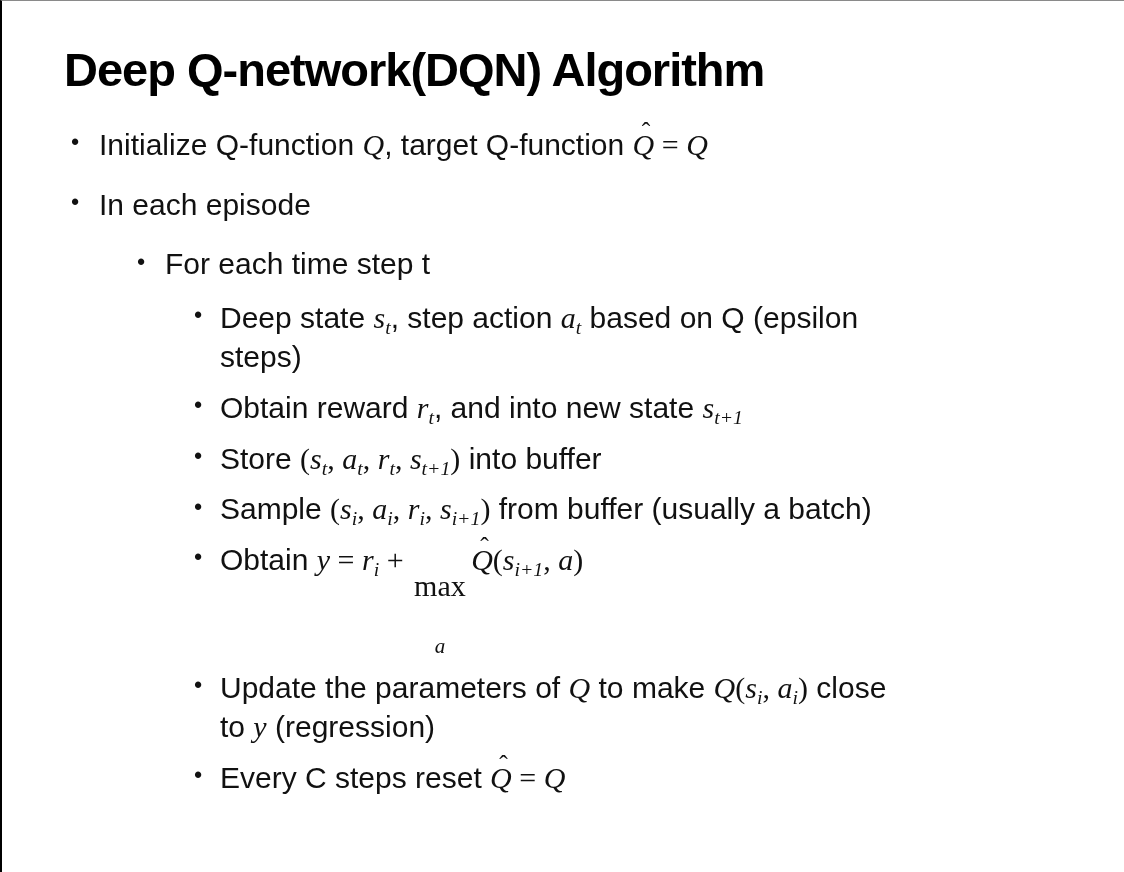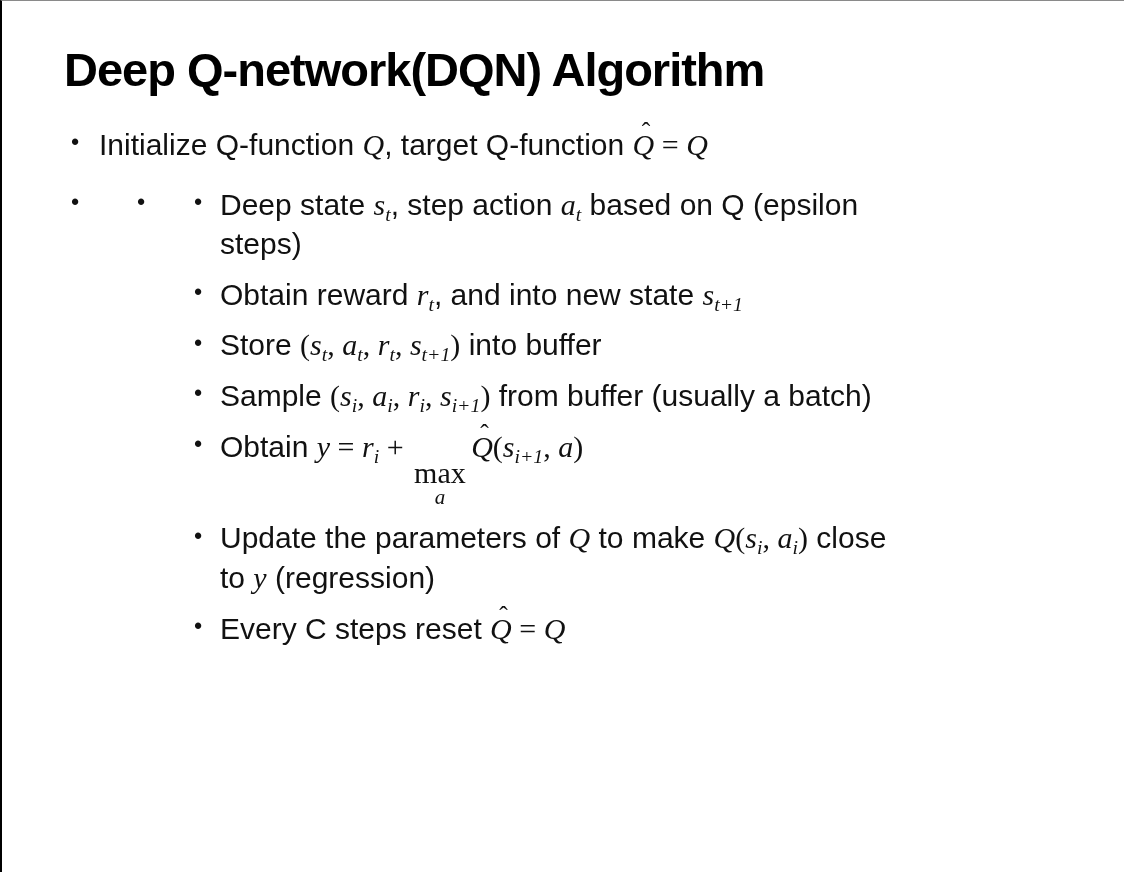--- a/index.html
+++ b/index.html
@@ -78,38 +78,39 @@
     font-style: normal;
     font-family: "Liberation Serif", serif;
   }
   .maxop {
     display: inline-flex;
     flex-direction: column;
     align-items: center;
     line-height: 0.95;
     vertical-align: -0.88em;
     margin: 0 0.18em 0 0.10em;
+    gap: 36px;
   }
   .maxword {
     font-family: "Liberation Serif", serif;
     font-style: normal;
   }
   .maxunder {
     font-size: 0.70em;
   }
 </style>
 </head>
 <body>
 
 <div class="slide">
   <h1 class="title">Deep Q-network(DQN) Algorithm</h1>
   <ul class="bullets">
       <li class="b-l1"><span class="bullet">•</span><span class="txt">Initialize Q-function </span><span class="mvar">Q</span><span class="txt">, target Q-function </span><span class="hat"><span class="hatbase">Q</span><span class="hatmark">ˆ</span></span><span class="mup"> = </span><span class="mvar">Q</span></li>
-      <li class="b-l1"><span class="bullet">•</span></li>
-      <li class="b-l2"><span class="bullet">•</span></li>
+      <li class="b-l1"><span class="bullet">•</span><span class="txt">In each episode</span></li>
+      <li class="b-l2"><span class="bullet">•</span><span class="txt">For each time step t</span></li>
       <li class="b-l3"><span class="bullet">•</span><span class="txt">Deep state </span><span class="mvar">s<sub class="msub">t</sub></span><span class="txt">, step action </span><span class="mvar">a<sub class="msub">t</sub></span><span class="txt"> based on Q (epsilon</span><br><span class="txt">steps)</span></li>
       <li class="b-l3"><span class="bullet">•</span><span class="txt">Obtain reward </span><span class="mvar">r<sub class="msub">t</sub></span><span class="txt">, and into new state </span><span class="mvar">s<sub class="msub">t+1</sub></span></li>
       <li class="b-l3"><span class="bullet">•</span><span class="txt">Store </span><span class="mup">(</span><span class="mvar">s<sub class="msub">t</sub></span><span class="mup">, </span><span class="mvar">a<sub class="msub">t</sub></span><span class="mup">, </span><span class="mvar">r<sub class="msub">t</sub></span><span class="mup">, </span><span class="mvar">s<sub class="msub">t+1</sub></span><span class="mup">)</span><span class="txt"> into buffer</span></li>
       <li class="b-l3"><span class="bullet">•</span><span class="txt">Sample </span><span class="mup">(</span><span class="mvar">s<sub class="msub">i</sub></span><span class="mup">, </span><span class="mvar">a<sub class="msub">i</sub></span><span class="mup">, </span><span class="mvar">r<sub class="msub">i</sub></span><span class="mup">, </span><span class="mvar">s<sub class="msub">i+1</sub></span><span class="mup">)</span><span class="txt"> from buffer (usually a batch)</span></li>
       <li class="b-l3"><span class="bullet">•</span><span class="txt">Obtain </span><span class="mvar">y</span><span class="mup"> = </span><span class="mvar">r<sub class="msub">i</sub></span><span class="mup"> + </span><span class="maxop">
           <span class="maxword">max</span>
           <span class="maxunder mvar">a</span>
         </span><span class="hat"><span class="hatbase">Q</span><span class="hatmark">ˆ</span></span><span class="mup">(</span><span class="mvar">s<sub class="msub">i+1</sub></span><span class="mup">, </span><span class="mvar">a</span><span class="mup">)</span></li>
       <li class="b-l3"><span class="bullet">•</span><span class="txt">Update the parameters of </span><span class="mvar">Q</span><span class="txt"> to make </span><span class="mvar">Q</span><span class="mup">(</span><span class="mvar">s<sub class="msub">i</sub></span><span class="mup">, </span><span class="mvar">a<sub class="msub">i</sub></span><span class="mup">)</span><span class="txt"> close</span><br><span class="txt">to </span><span class="mvar">y</span><span class="txt"> (regression)</span></li>
       <li class="b-l3"><span class="bullet">•</span><span class="txt">Every C steps reset </span><span class="hat"><span class="hatbase">Q</span><span class="hatmark">ˆ</span></span><span class="mup"> = </span><span class="mvar">Q</span></li>

